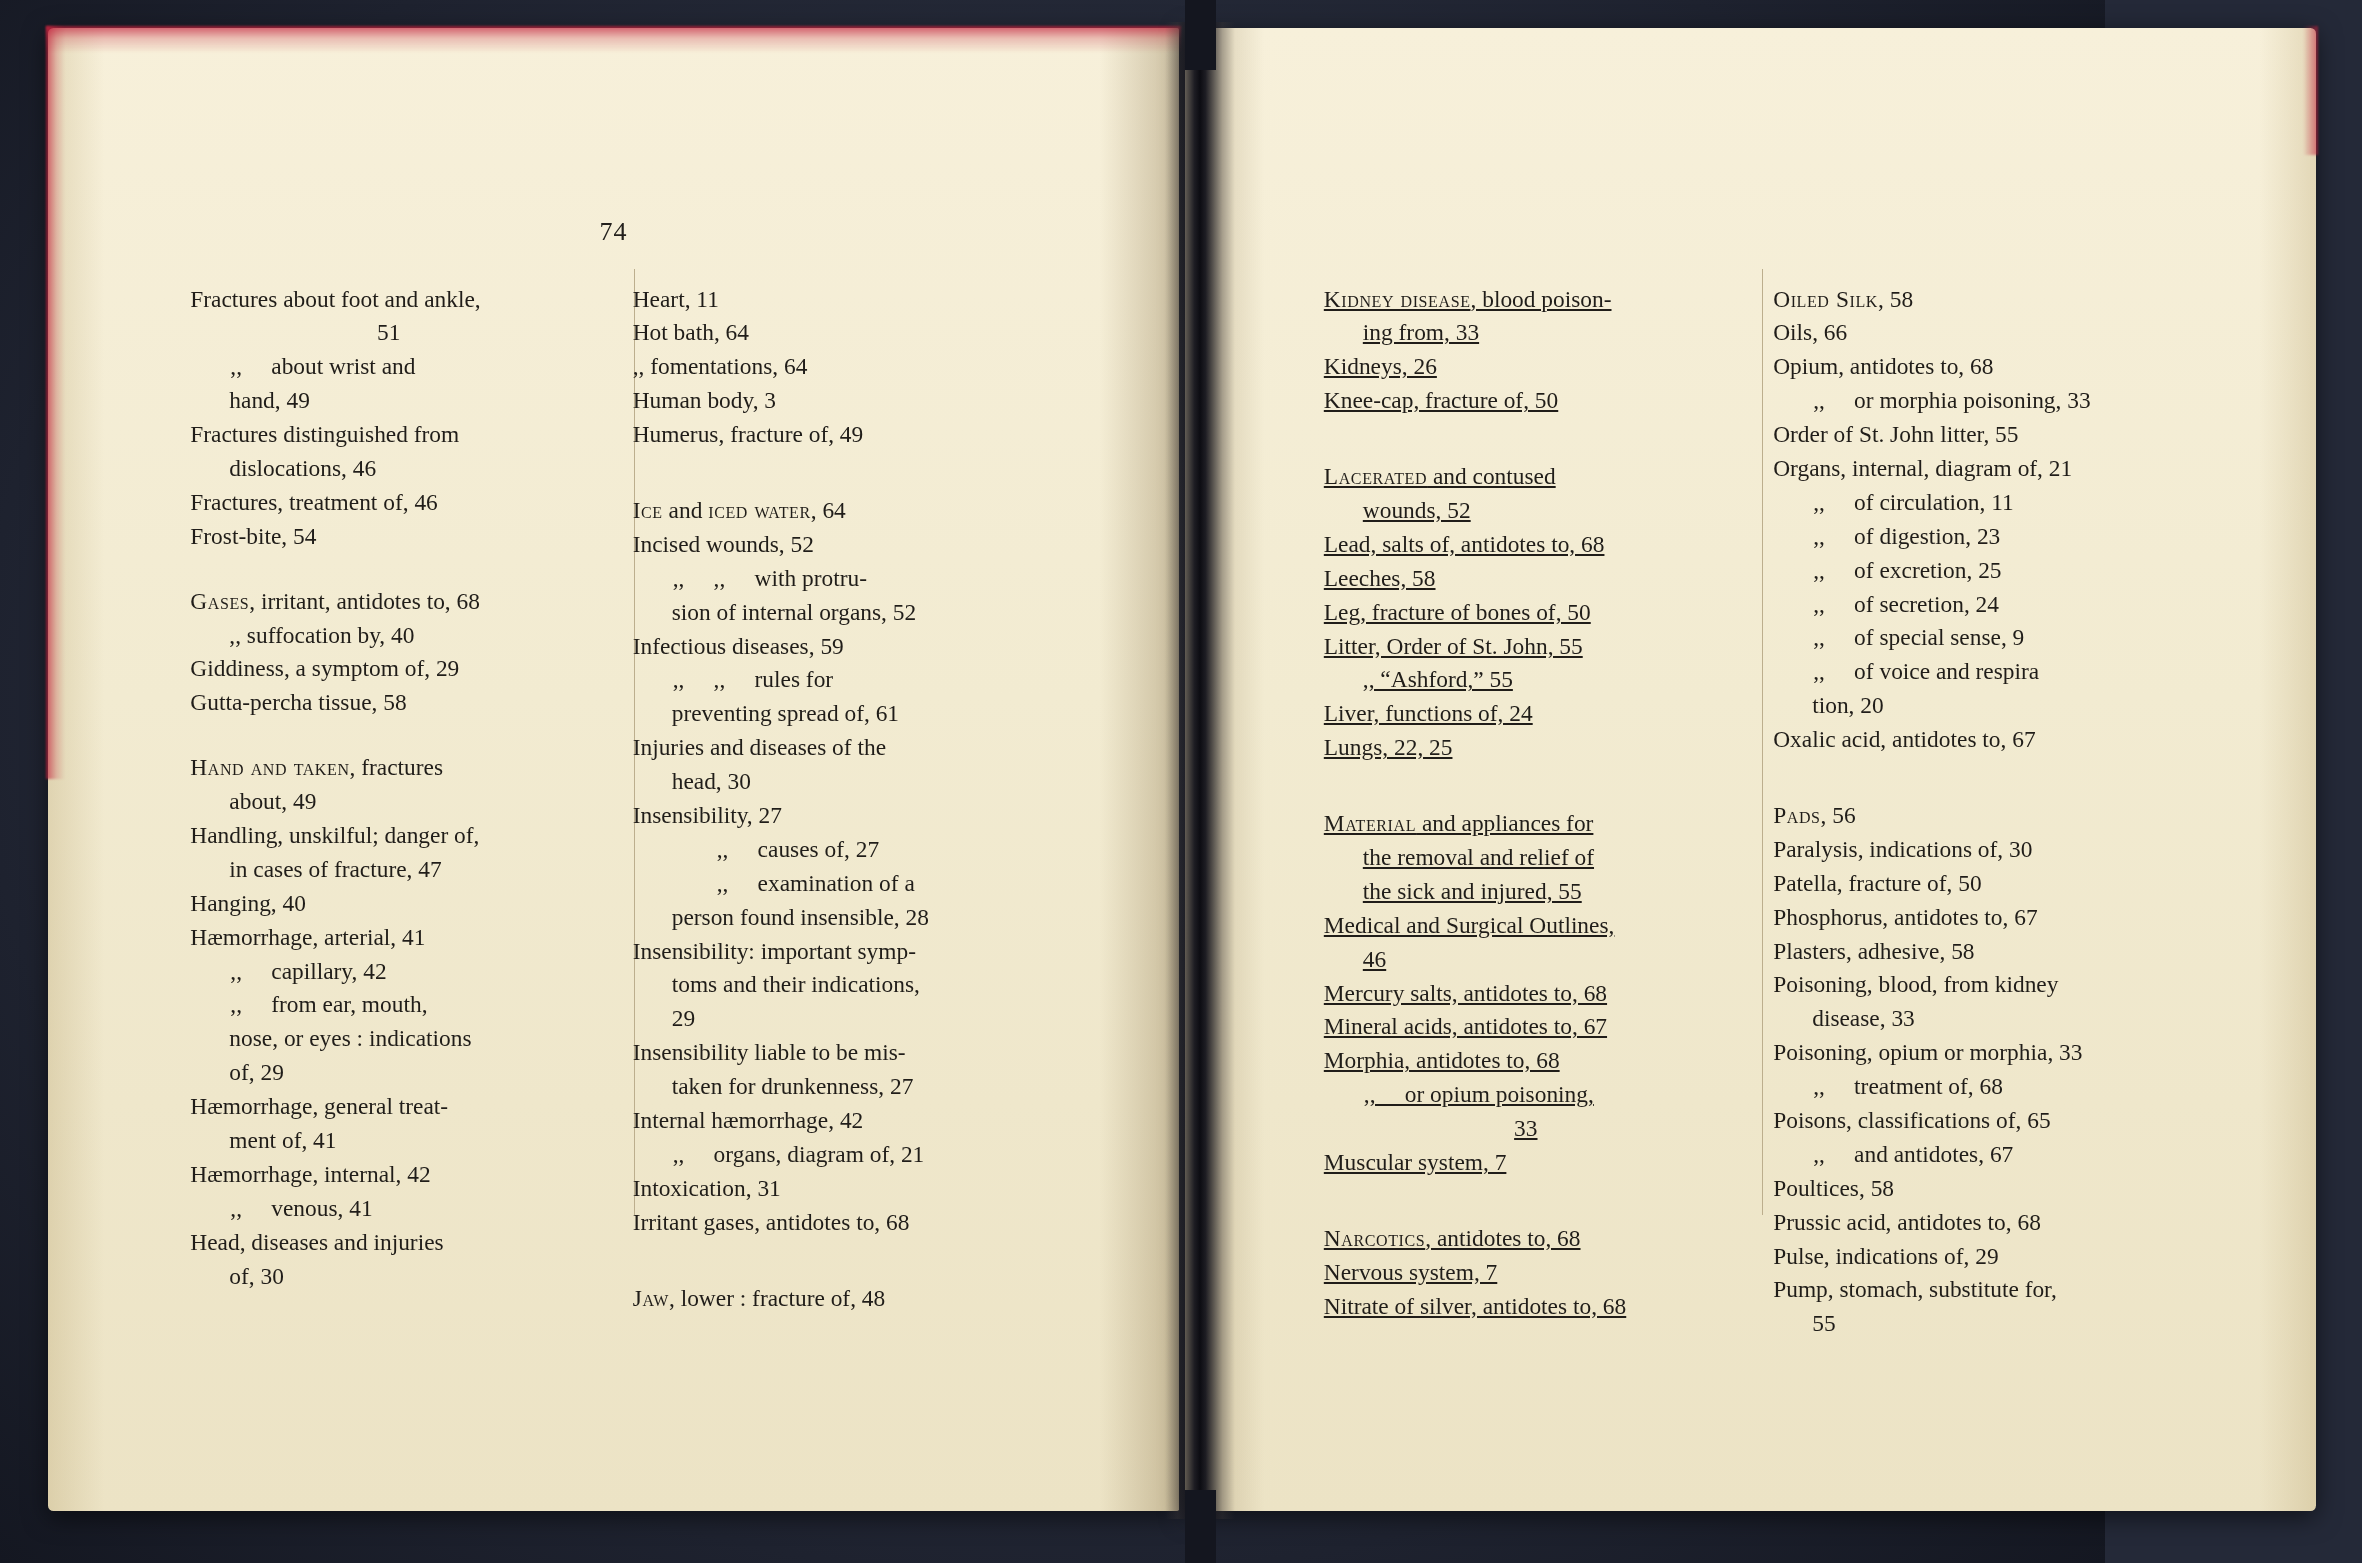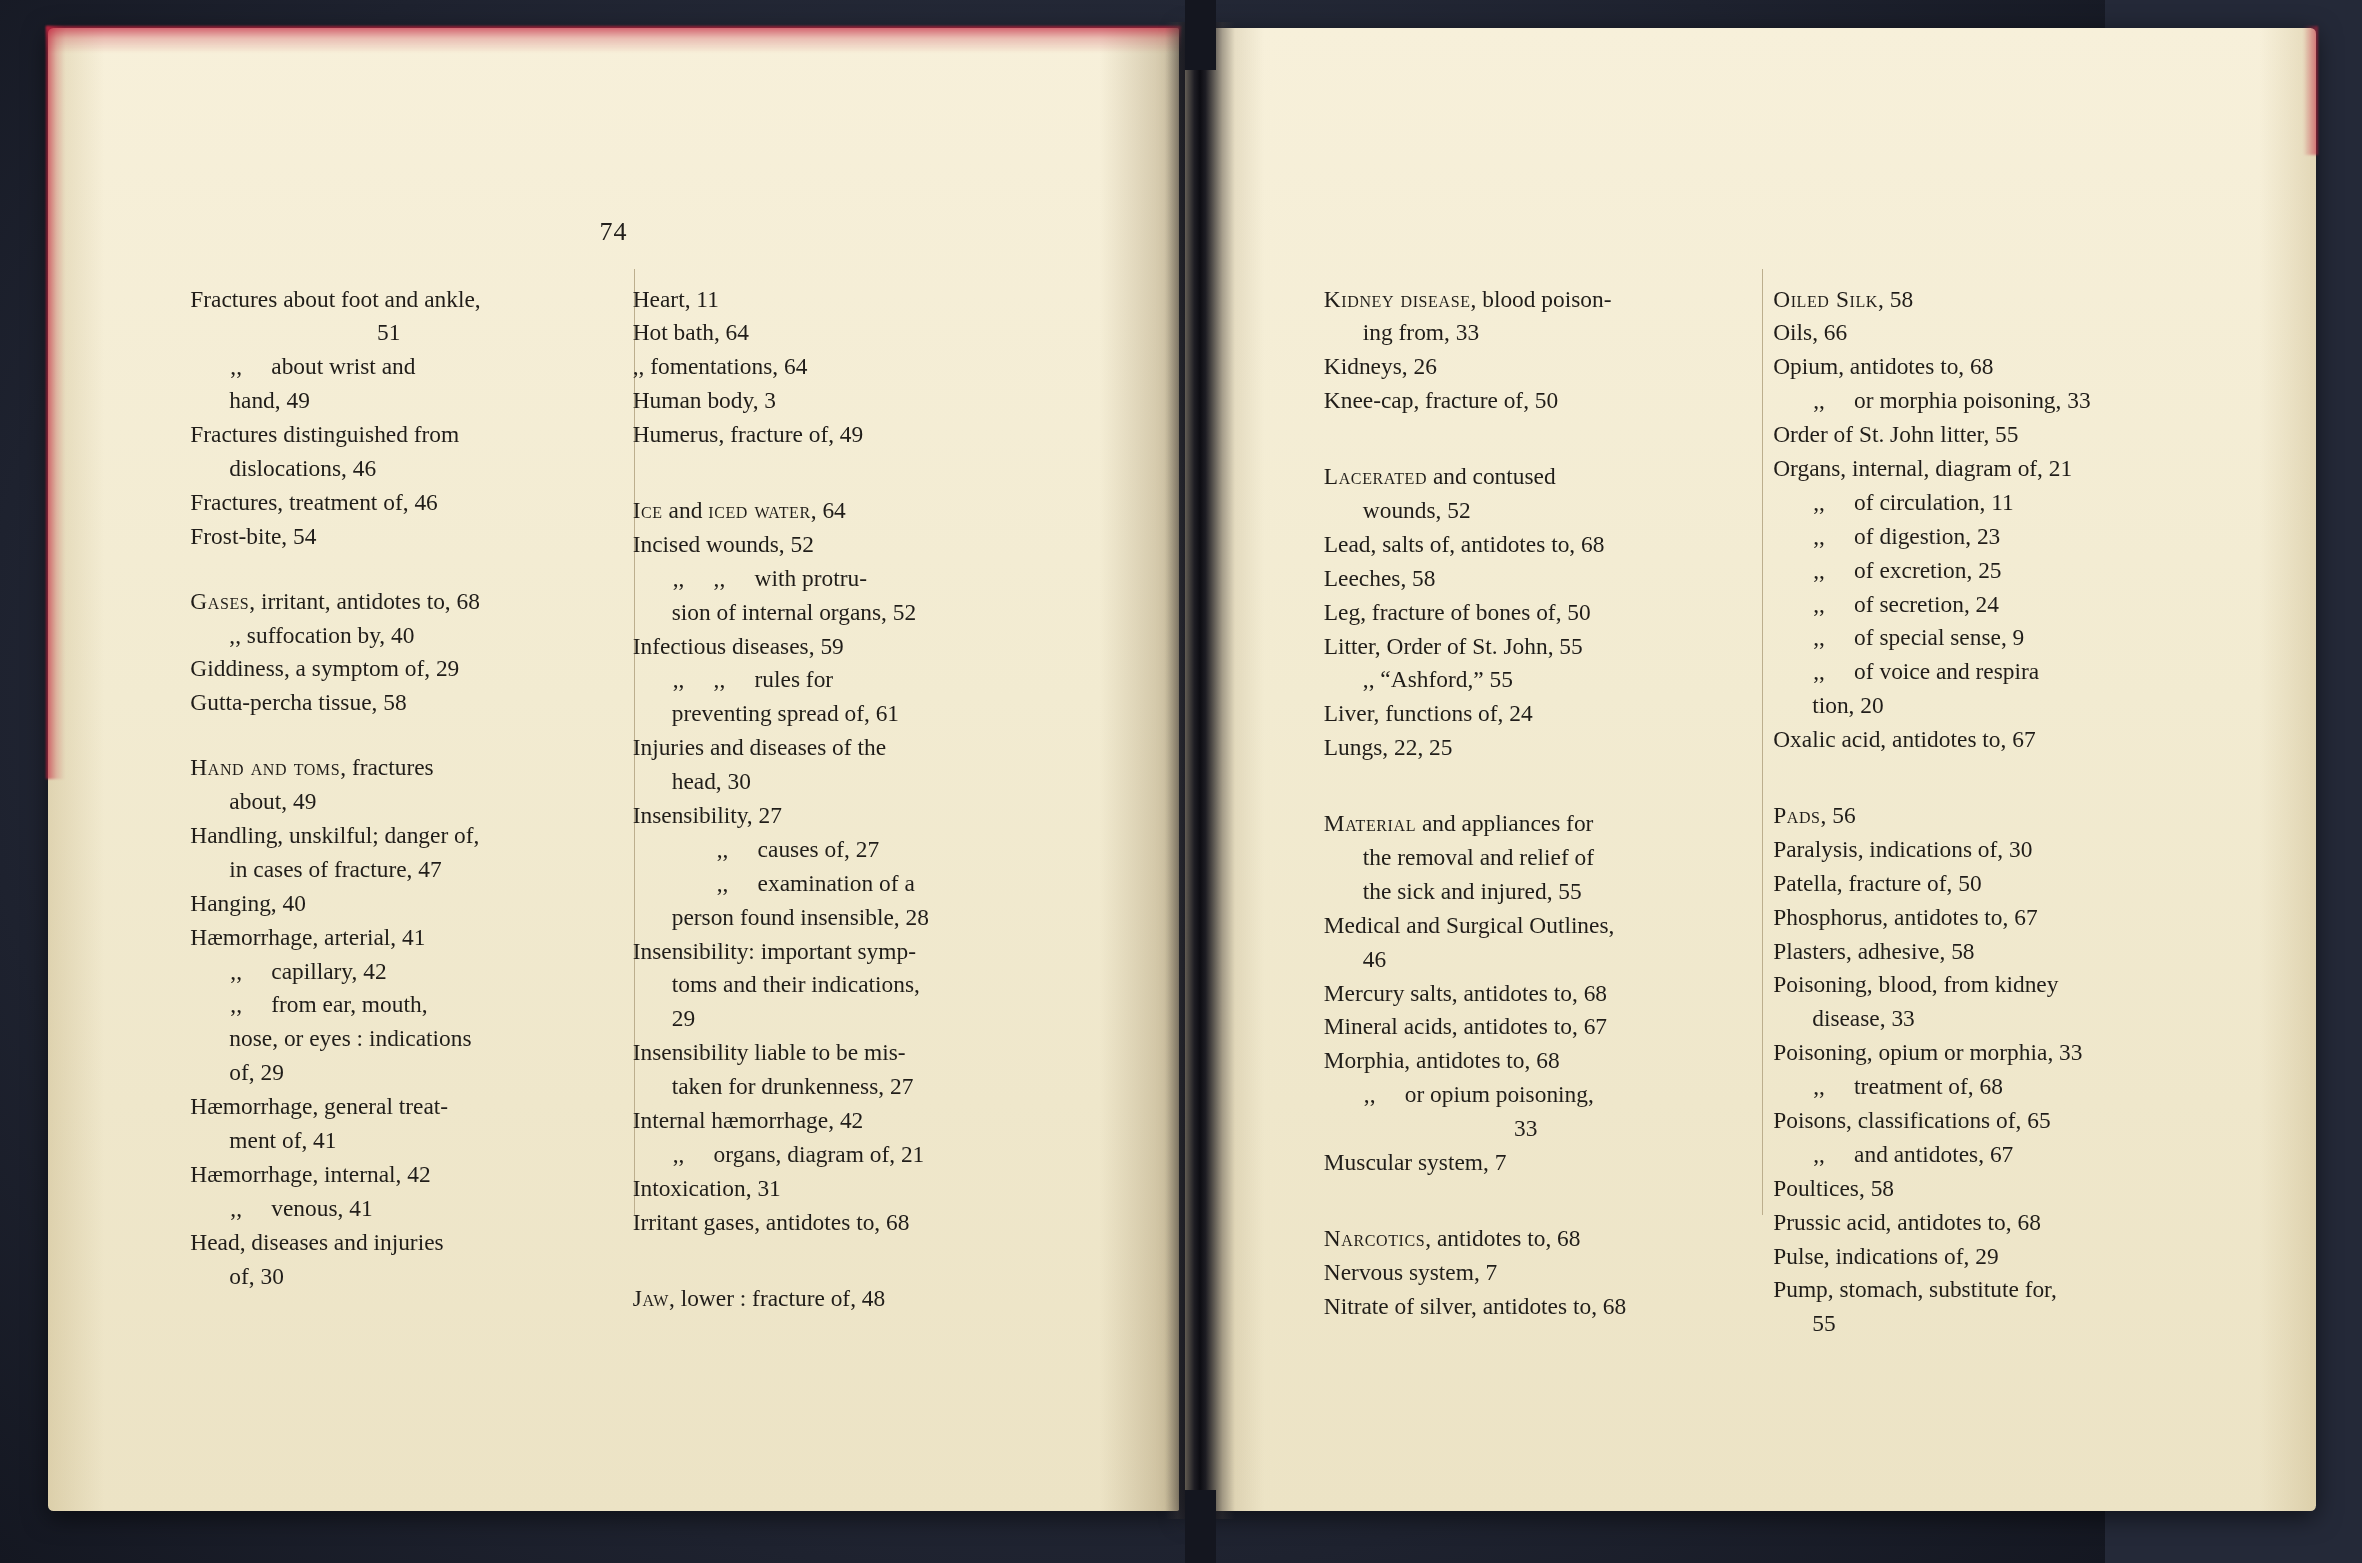--- a/index.html
+++ b/index.html
@@ -140,21 +140,21 @@
     gap: 16px;
   }
   .col {
     width: 404px;
     padding: 0 14.7px;
     font-size: 23.4px;
     line-height: 1.41;
     color: #201d19;
   }
   .page-left .col:first-child { width: 397px; }
-  .page-right .col:first-child { width: 404px; border-right: none; }
+  .page-right .col:first-child { width: 404px; border-right: none; text-decoration: underline; }
 
   .divider {
     position: absolute;
     top: 241px;
     width: 0.9px;
     height: 946px;
     background: #bcae8d;
   }
   .page-left .divider { left: 586px; }
   .page-right .divider { left: 577px; }
@@ -197,21 +197,21 @@
             <div class="entry ind1">Fractures distinguished from</div>
             <div class="entry hang">dislocations, 46</div>
             <div class="entry ind1">Fractures, treatment of, 46</div>
             <div class="entry ind1">Frost-bite, 54</div>
             <div class="gap"></div>
             <div class="entry ind1"><span class="sc">Gases</span>, irritant, antidotes to, 68</div>
             <div class="entry hang">,, suffocation by, 40</div>
             <div class="entry ind1">Giddiness, a symptom of, 29</div>
             <div class="entry ind1">Gutta-percha tissue, 58</div>
             <div class="gap"></div>
-            <div class="entry ind1"><span class="sc">Hand and toms</span>, fractures</div>
+            <div class="entry ind1"><span class="sc">Hand and taken</span>, fractures</div>
             <div class="entry hang">about, 49</div>
             <div class="entry ind1">Handling, unskilful; danger of,</div>
             <div class="entry hang">in cases of fracture, 47</div>
             <div class="entry ind1">Hanging, 40</div>
             <div class="entry ind1">Hæmorrhage, arterial, 41</div>
             <div class="entry sub">,,  capillary, 42</div>
             <div class="entry sub">,,  from ear, mouth,</div>
             <div class="entry hang">nose, or eyes : indications</div>
             <div class="entry hang">of, 29</div>
             <div class="entry ind1">Hæmorrhage, general treat-</div>

